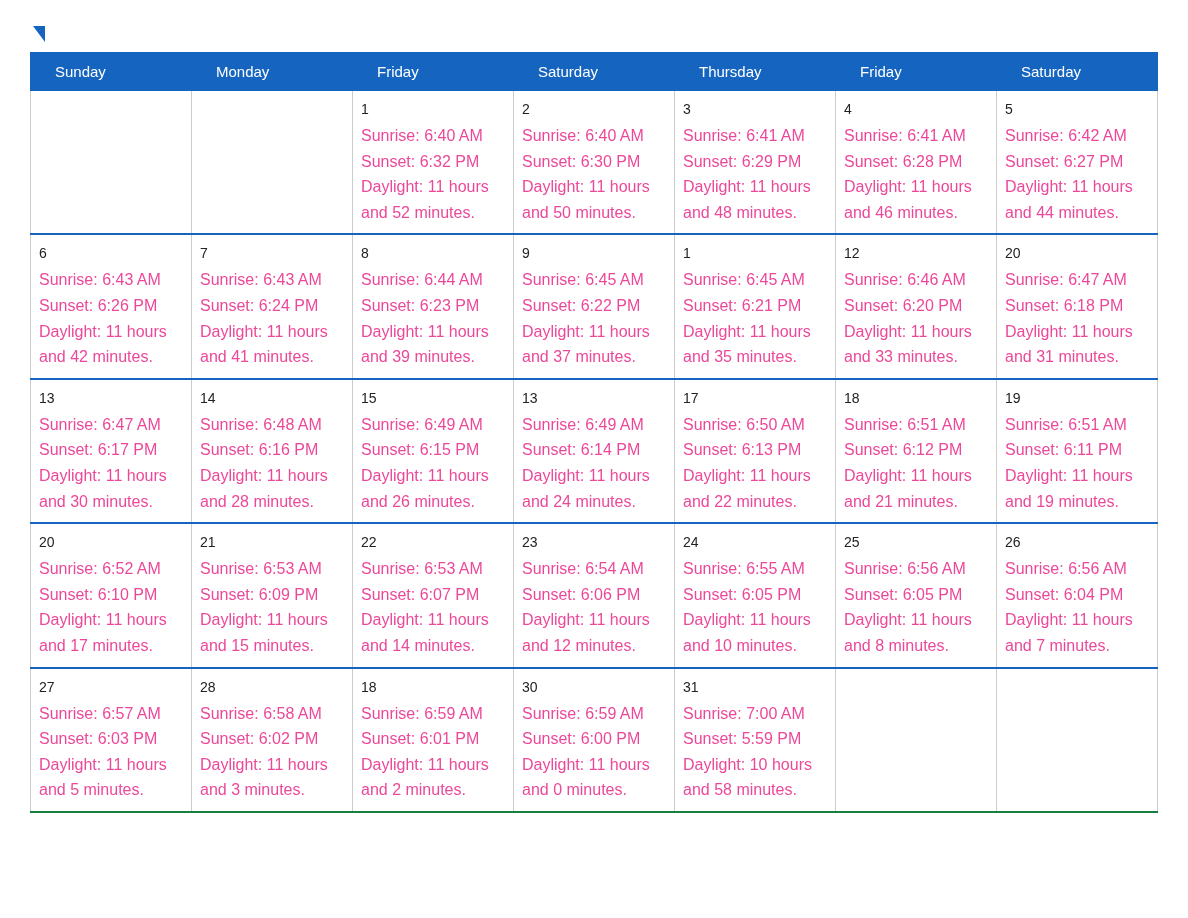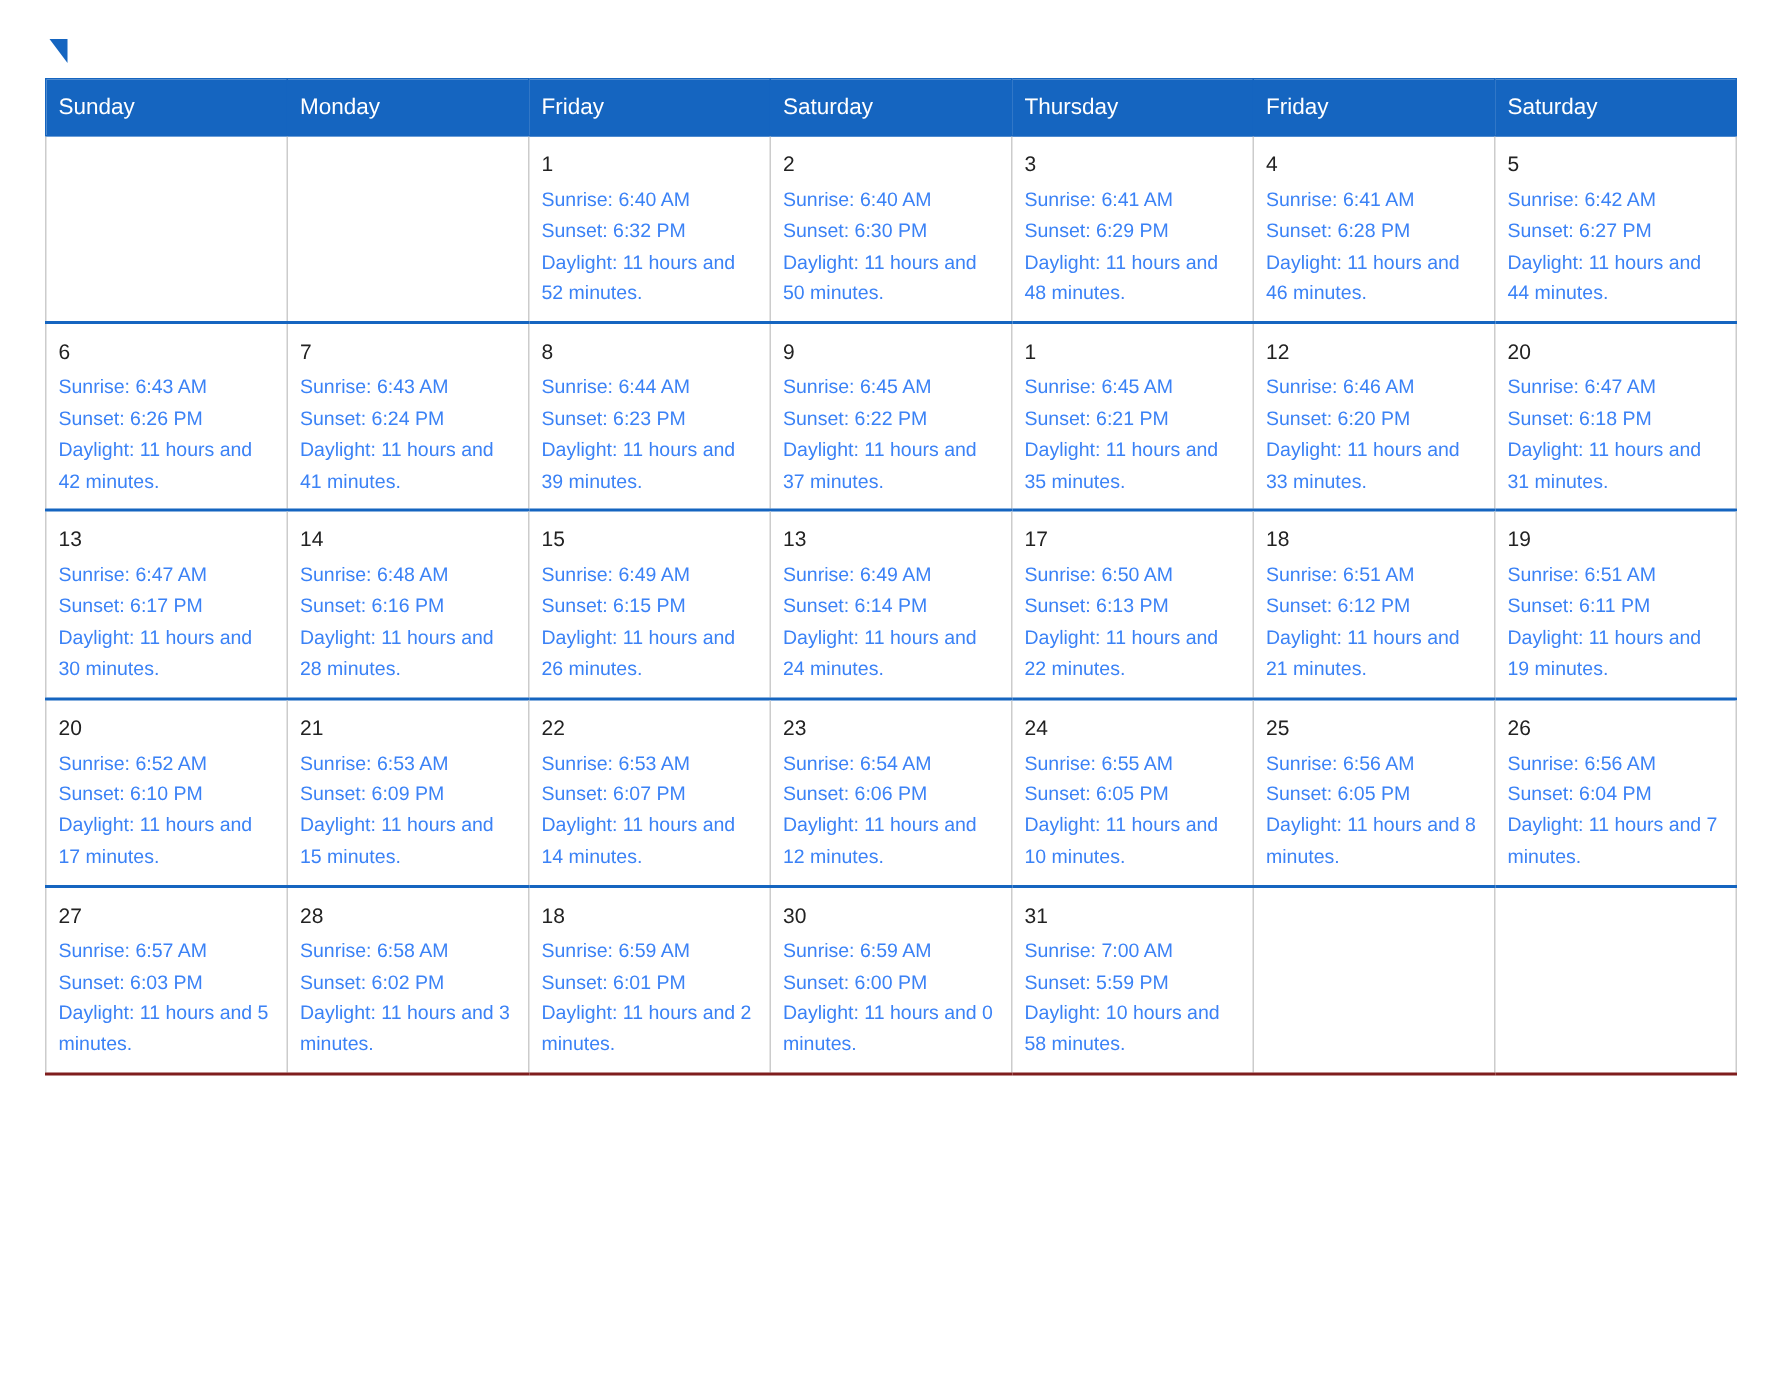--- a/index.html
+++ b/index.html
@@ -41,21 +41,21 @@
     .calendar {
       width: 100%;
       border-collapse: collapse;
       margin-top: 10px;
     }
     .calendar th {
       background-color: #1565c0;
       color: #fff;
       font-size: 15px;
       font-weight: normal;
-      padding: 10px 8px;
+      padding: 10px 24px;
       text-align: left;
       border: 1px solid #1565c0;
     }
     .calendar td {
       vertical-align: top;
       padding: 8px 8px;
       font-size: 12.5px;
       border: 1px solid #ccc;
       border-bottom: 2px solid #1565c0;
       width: calc(100% / 7);
@@ -66,29 +66,29 @@
     .calendar td.empty {
       background: #fff;
     }
     .day-number {
       font-size: 14px;
       font-weight: normal;
       display: block;
       margin-bottom: 3px;
     }
     .day-info {
-      font-size: 13px;
-      color: #3b82f6;
+      font-size: 16px;
+      color: #ec4899;
       line-height: 1.6;
     }
     .calendar tr td {
       border-right: 1px solid #ccc;
     }
     .calendar tbody tr:last-child td {
-      border-bottom: 2px solid #7f1d1d;
+      border-bottom: 2px solid #15803d;
       margin-top: 32px;
     }
   </style>
 </head>
 <body>
 
 <div class="header">
   <div class="logo">
     <div class="logo-line1">
       <span style="font-size:30px;font-weight:bold;color:#1a1a1a;"></span>

